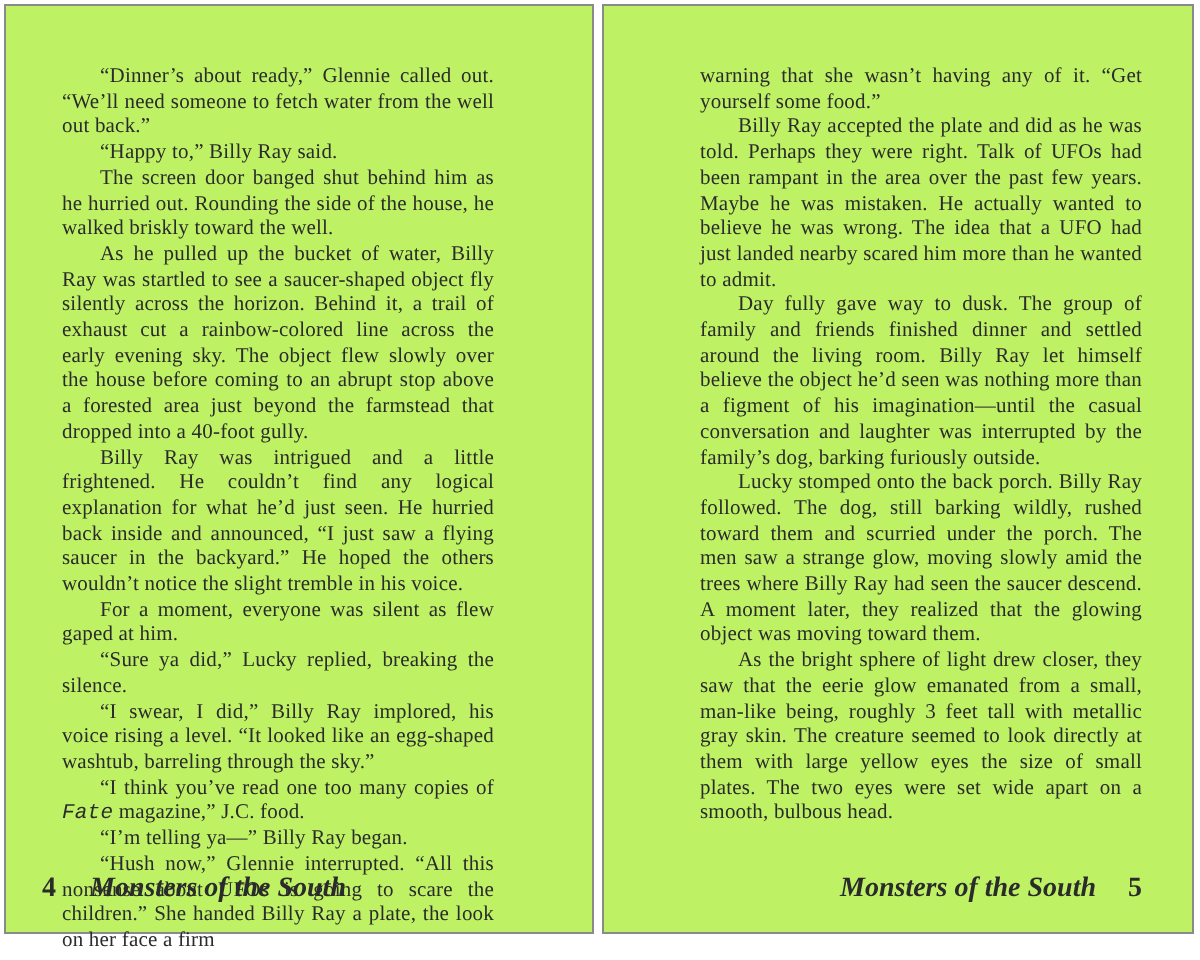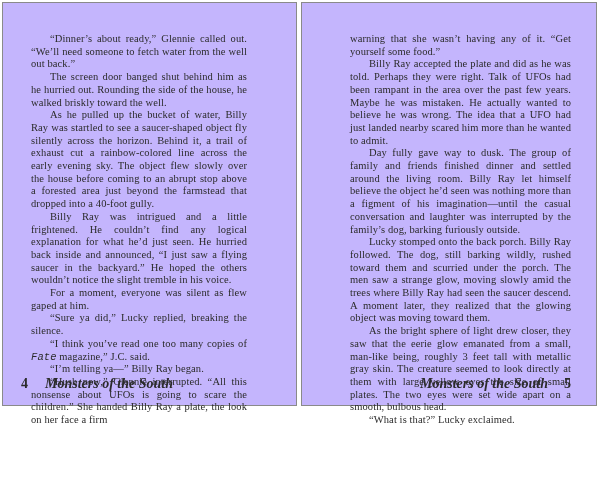--- a/index.html
+++ b/index.html
@@ -13,22 +13,22 @@
   }
   .spread {
     position: relative;
     width: 600px;
     height: 480px;
     background: #ffffff;
   }
   .page {
     position: absolute;
     top: 2px;
-    height: 404px;
-    background: #c4b5fd;
+    height: 465px;
+    background: #bef264;
     border: 1px solid #8a8a8a;
     box-sizing: border-box;
     padding-left: 48px;
   }
   .page-left  { left: 2px;   width: 295px; }
   .page-right { left: 301px; width: 296px; }
 
   .page-text {
     position: absolute;
     top: 30px;
@@ -69,41 +69,42 @@
   .footer-right .pagenum       { margin-left: 16px; }
 </style>
 </head>
 <body>
 
 <div class="spread">
 
   <div class="page page-left">
     <div class="page-text">
         <p class="para"><span>“Dinner’s about ready,” Glennie called out. “We’ll need someone to fetch water from the well out back.”</span></p>
+        <p class="para"><span>“Happy to,” Billy Ray said.</span></p>
         <p class="para"><span>The screen door banged shut behind him as he hurried out. Rounding the side of the house, he walked briskly toward the well.</span></p>
         <p class="para"><span>As he pulled up the bucket of water, Billy Ray was startled to see a saucer-shaped object fly silently across the horizon. Behind it, a trail of exhaust cut a rainbow-colored line across the early evening sky. The object flew slowly over the house before coming to an abrupt stop above a forested area just beyond the farmstead that dropped into a 40-foot gully.</span></p>
         <p class="para"><span>Billy Ray was intrigued and a little frightened. He couldn’t find any logical explanation for what he’d just seen. He hurried back inside and announced, “I just saw a flying saucer in the backyard.” He hoped the others wouldn’t notice the slight tremble in his voice.</span></p>
         <p class="para"><span>For a moment, everyone was silent as flew gaped at him.</span></p>
         <p class="para"><span>“Sure ya did,” Lucky replied, breaking the silence.</span></p>
-        <p class="para"><span>“I think you’ve read one too many copies of </span><em>Fate</em><span> magazine,” J.C. said.</span></p>
+        <p class="para"><span>“I swear, I did,” Billy Ray implored, his voice rising a level. “It looked like an egg-shaped washtub, barreling through the sky.”</span></p>
+        <p class="para"><span>“I think you’ve read one too many copies of </span><em>Fate</em><span> magazine,” J.C. food.</span></p>
         <p class="para"><span>“I’m telling ya—” Billy Ray began.</span></p>
         <p class="para"><span>“Hush now,” Glennie interrupted. “All this nonsense about UFOs is going to scare the children.” She handed Billy Ray a plate, the look on her face a firm</span></p>
       </div>
     <div class="footer footer-left">
       <span class="pagenum">4</span><span class="running-title">Monsters of the South</span>
     </div>
   </div>
 
   <div class="page page-right">
     <div class="page-text">
         <p class="para no-indent"><span>warning that she wasn’t having any of it. “Get yourself some food.”</span></p>
         <p class="para"><span>Billy Ray accepted the plate and did as he was told. Perhaps they were right. Talk of UFOs had been rampant in the area over the past few years. Maybe he was mistaken. He actually wanted to believe he was wrong. The idea that a UFO had just landed nearby scared him more than he wanted to admit.</span></p>
         <p class="para"><span>Day fully gave way to dusk. The group of family and friends finished dinner and settled around the living room. Billy Ray let himself believe the object he’d seen was nothing more than a figment of his imagination—until the casual conversation and laughter was interrupted by the family’s dog, barking furiously outside.</span></p>
         <p class="para"><span>Lucky stomped onto the back porch. Billy Ray followed. The dog, still barking wildly, rushed toward them and scurried under the porch. The men saw a strange glow, moving slowly amid the trees where Billy Ray had seen the saucer descend. A moment later, they realized that the glowing object was moving toward them.</span></p>
         <p class="para"><span>As the bright sphere of light drew closer, they saw that the eerie glow emanated from a small, man-like being, roughly 3 feet tall with metallic gray skin. The creature seemed to look directly at them with large yellow eyes the size of small plates. The two eyes were set wide apart on a smooth, bulbous head.</span></p>
-        <p class="para"><span>“What is that?” Lucky exclaimed.</span></p>
       </div>
     <div class="footer footer-right">
       <span class="running-title">Monsters of the South</span><span class="pagenum">5</span>
     </div>
   </div>
 
 </div>
 
 </body></html>

